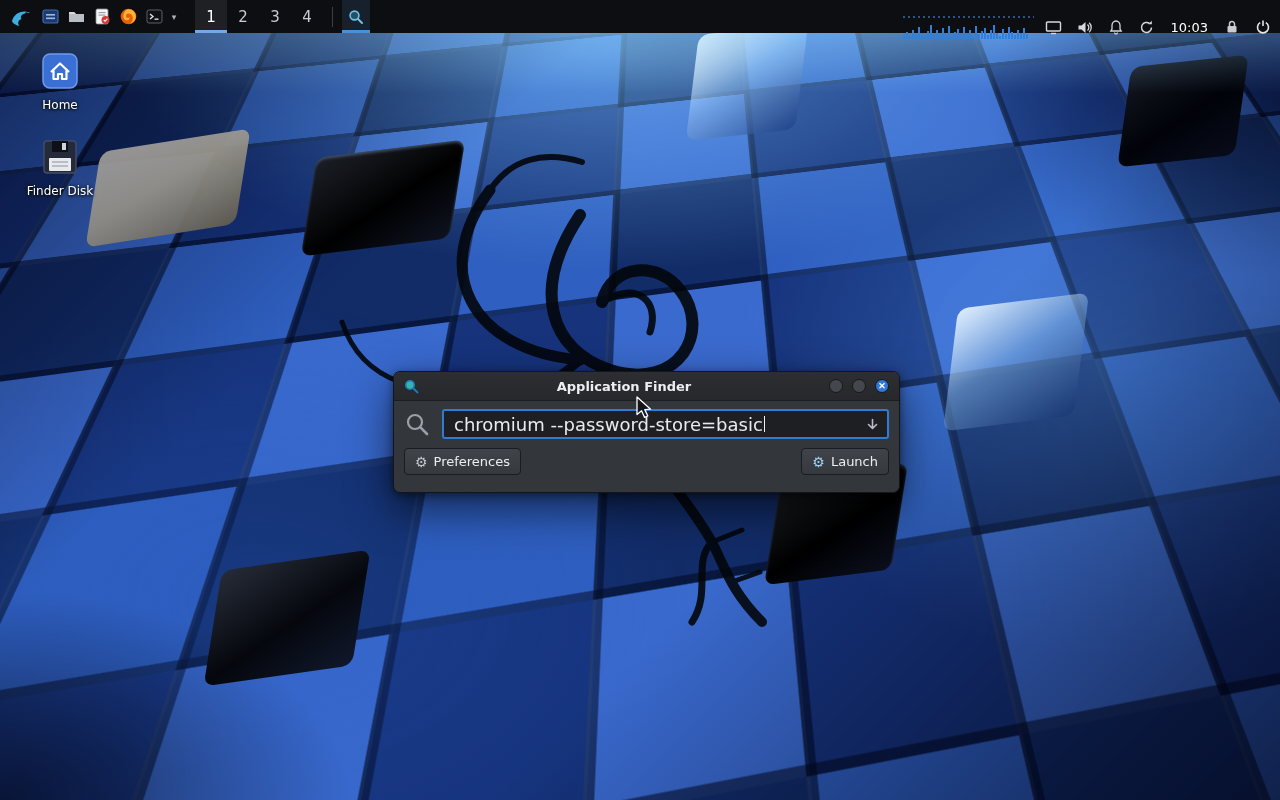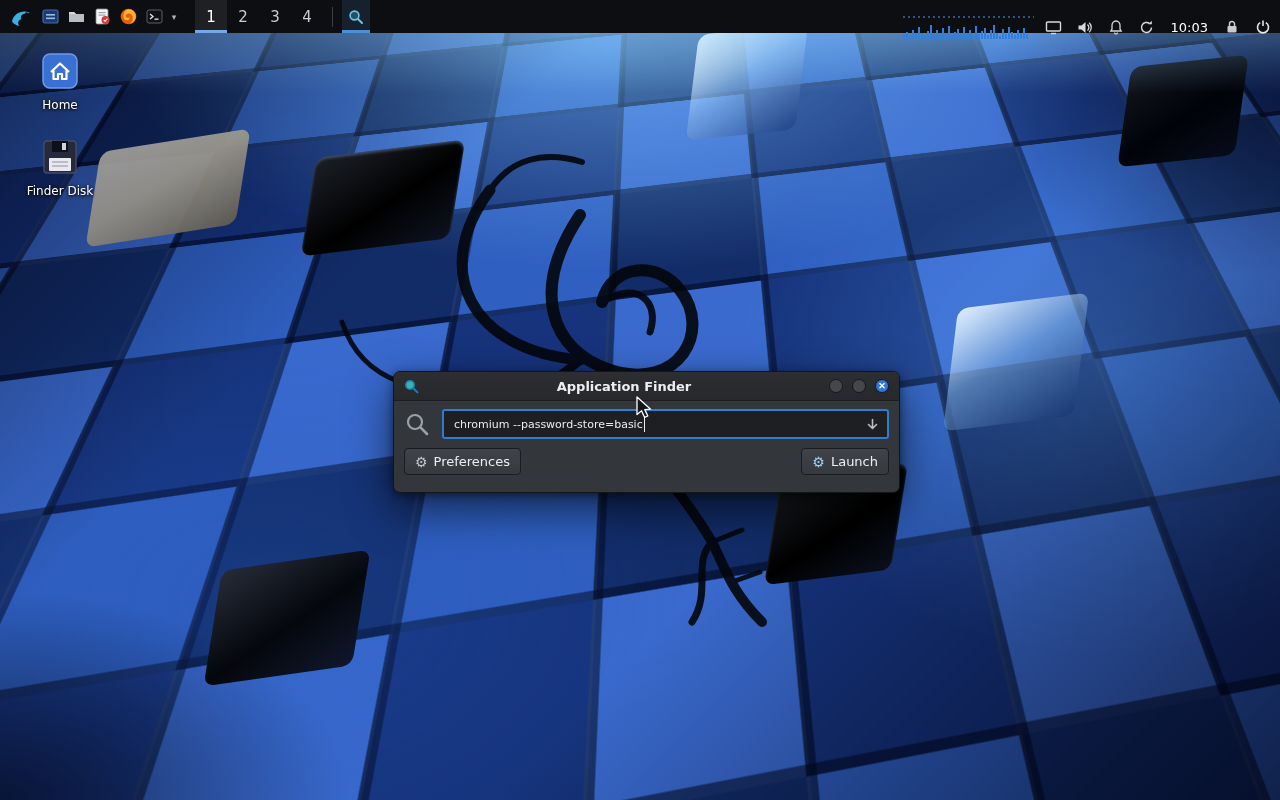--- a/index.html
+++ b/index.html
@@ -69,21 +69,21 @@
   .tb-ico { margin-left:10px; display:flex; }
   .tb-title { flex:1; text-align:center; font-size:13px; font-weight:bold; color:#eceef1; }
   .tb-btns { display:flex; gap:9px; margin-right:10px; }
   .cbtn { width:14px; height:14px; border-radius:50%; border:1px solid #17181b; padding:0; cursor:pointer; }
   .cbtn.dim { background:#44474c; }
   .cbtn.close { background:#2f79d8; color:#fff; font-size:9px; font-weight:bold; line-height:12px; text-align:center; }
   .dlg-body { padding:8px 10px 10px 10px; }
   .row1 { display:flex; align-items:center; gap:12px; }
   .entry { flex:1; height:30px; background:#1d1f23; border:2px solid #2f7cd0; border-radius:3px;
     display:flex; align-items:center; position:relative; padding:0 26px 0 10px; cursor:text; }
-  .entry .qtext { font-size:11px; color:#e9ebef; white-space:nowrap; }
+  .entry .qtext { font-size:18px; color:#e9ebef; white-space:nowrap; }
   .caret { display:inline-block; width:1px; height:16px; background:#eef0f3; margin-left:1px; }
   .entry-arrow { position:absolute; right:7px; top:6px; }
   .row2 { display:flex; align-items:center; margin-top:9px; }
   .gbtn { height:27px; display:flex; align-items:center; gap:6px; padding:0 10px;
     background:linear-gradient(#404349,#36393e); border:1px solid #1b1c1f; border-radius:4px;
     color:#eceef1; font-size:13px; font-family:inherit; cursor:pointer; }
   .gear { font-size:14px; color:#c3c7cd; line-height:1; }
   .gear.launchico { color:#9fd3f5; }
   .spacer { flex:1; }
 

